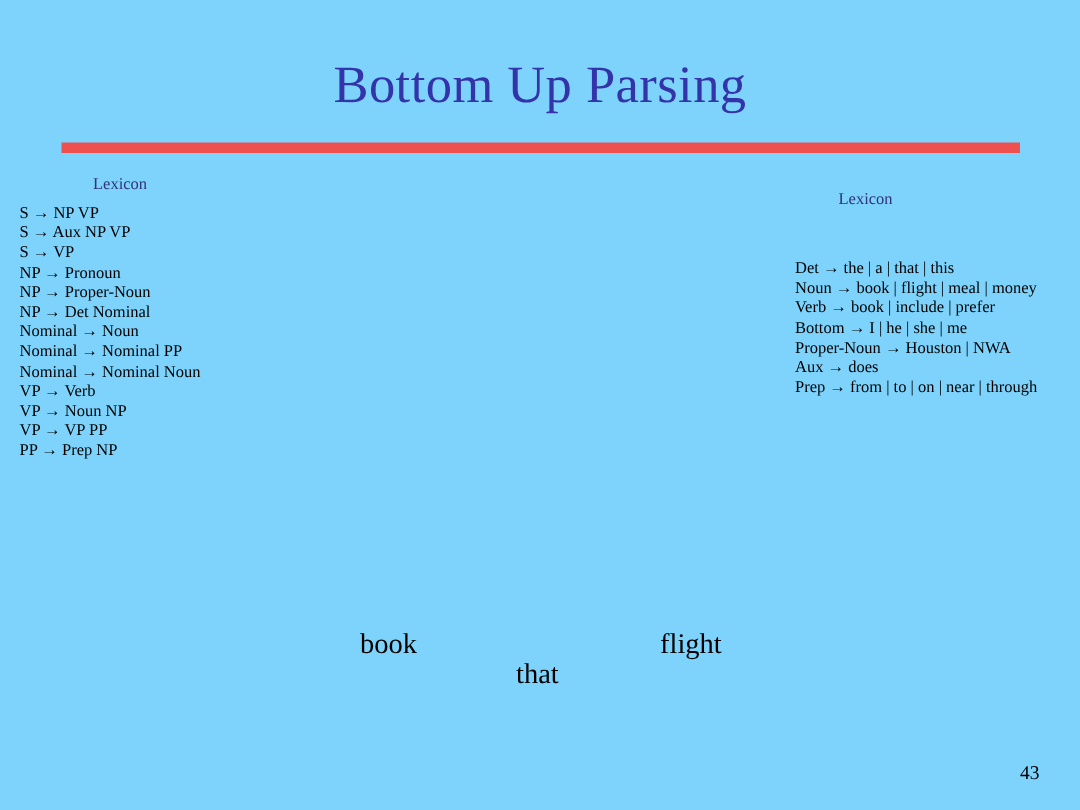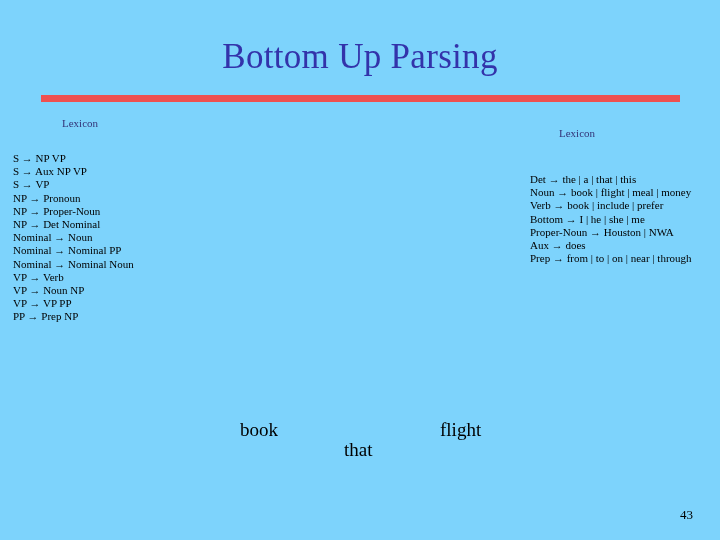--- a/index.html
+++ b/index.html
@@ -67,21 +67,21 @@
   .rule-block {
     position: absolute;
     font-family: "Liberation Serif", serif;
     font-size: 11px;
     line-height: 13.2px;
     color: #000000;
     white-space: nowrap;
   }
   #grammar-rules {
     left: 13px;
-    top: 152px;
+    top: 136px;
   }
   #lexicon-rules {
     left: 530px;
     top: 173px;
   }
   .rule-line {
     display: block;
     white-space: nowrap;
   }
 

